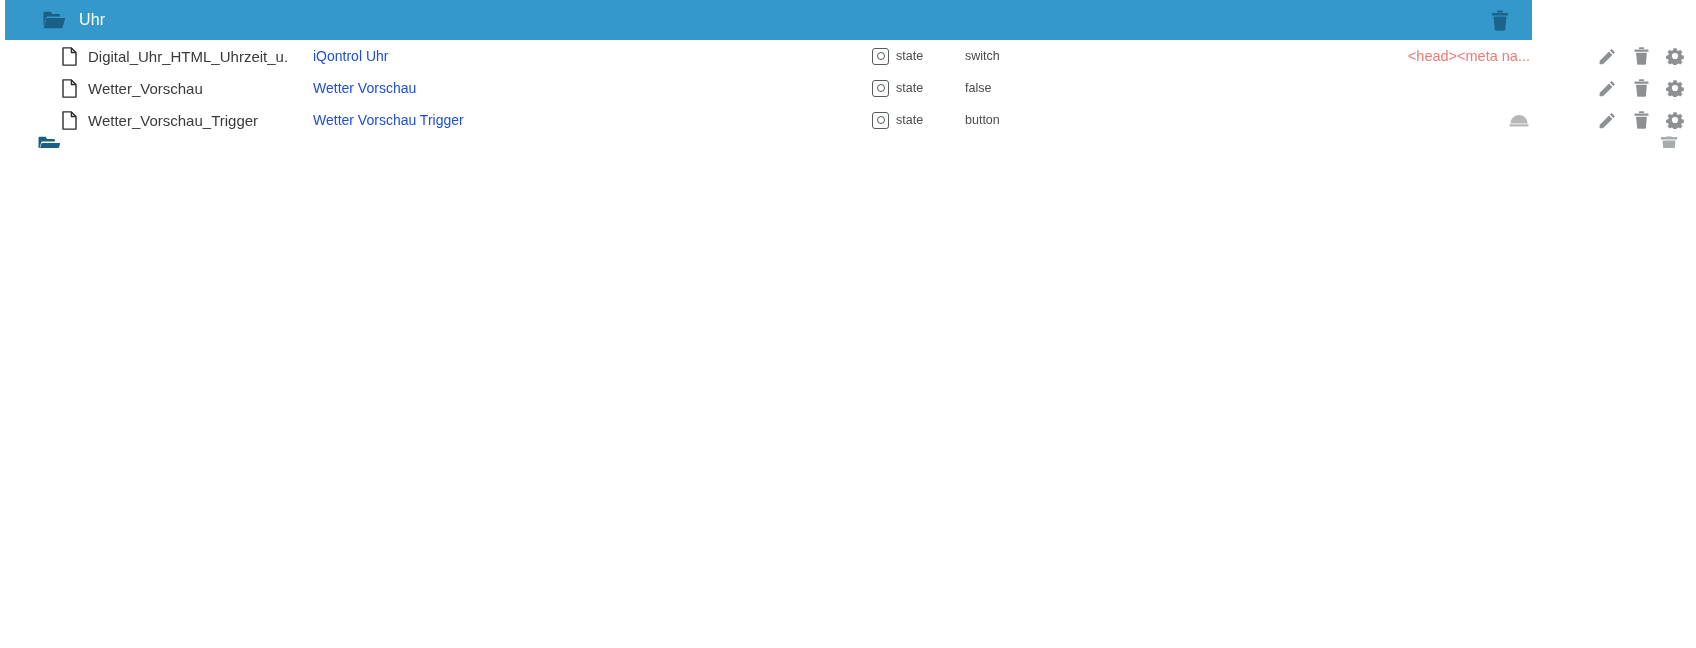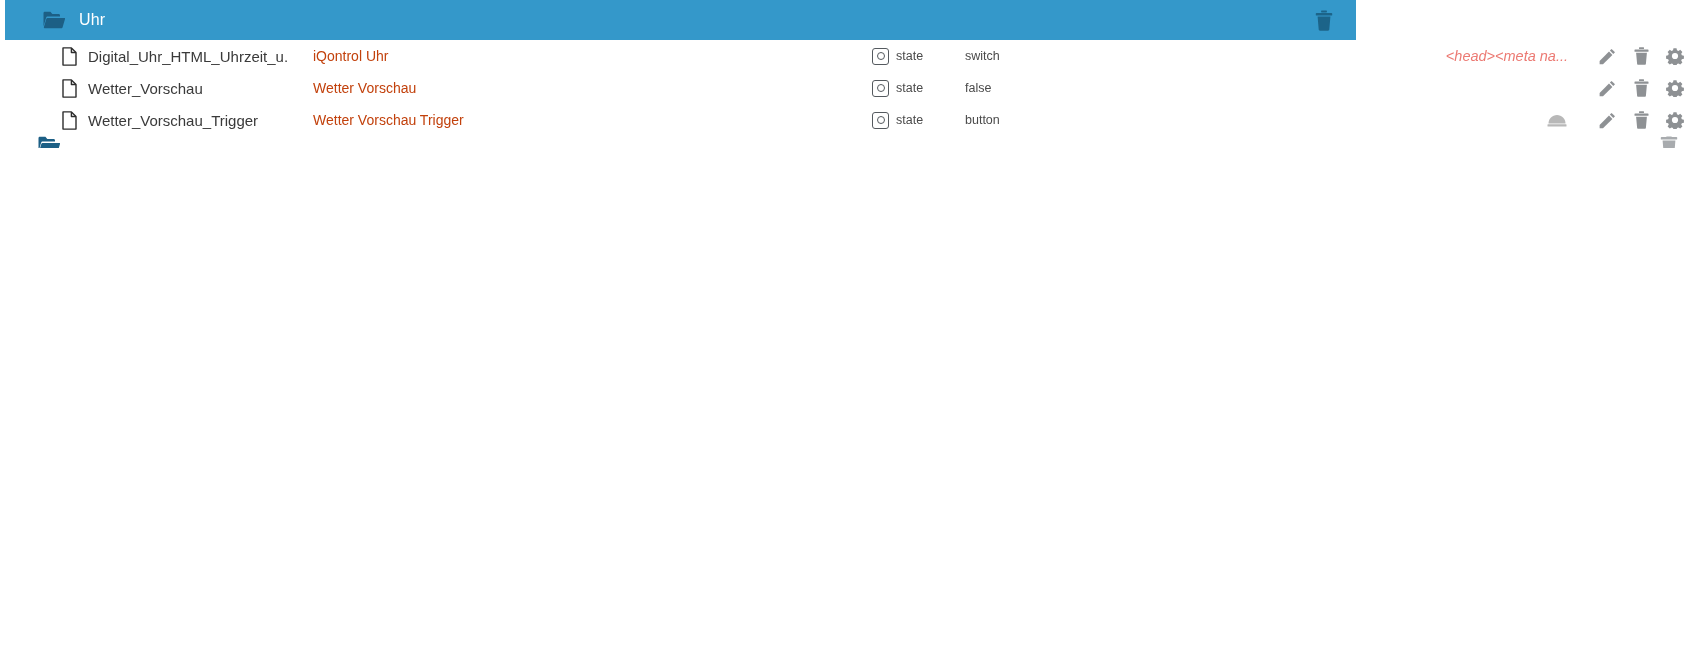--- a/index.html
+++ b/index.html
@@ -23,21 +23,21 @@
     width: 1696px;
     height: 648px;
     background: #ffffff;
   }
 
   
   .folder-bar {
     position: absolute;
     left: 5px;
     top: 0;
-    width: 1351px;
+    width: 1527px;
     height: 40px;
     background: #3498ca;
     display: flex;
     align-items: center;
   }
   .folder-icon {
     margin-left: 38px;
     width: 22px;
     height: 18px;
     display: block;
@@ -93,21 +93,21 @@
     width: 200px;
     font-size: 15px;
     color: #3a3a3a;
     white-space: nowrap;
     overflow: hidden;
   }
   .c-name {
     left: 313px;
     width: 480px;
     font-size: 14px;
-    color: #c2410c;
+    color: #1d4ed8;
     white-space: nowrap;
     overflow: hidden;
   }
 
   .c-type { left: 872px; }
   .type-badge {
     width: 17px;
     height: 17px;
     border: 1.6px solid #555a5f;
     border-radius: 3px;
@@ -129,30 +129,29 @@
     color: #4a4a4a;
   }
 
   .c-role {
     left: 965px;
     font-size: 12.5px;
     color: #4a4a4a;
   }
 
   .c-value {
-    left: 1100px;
+    left: 1062px;
     width: 490px;
     justify-content: flex-end;
     padding-right: 22px;
     box-sizing: border-box;
     font-size: 14.5px;
     color: #2e2e2e;
     white-space: nowrap;
     overflow: hidden;
-    font-style: italic;
   }
   .c-value .html-val {
     color: #ec7a73;
     font-size: 14.5px;
   }
   .btn-dome {
     width: 22px;
     height: 16px;
     display: block;
   }

